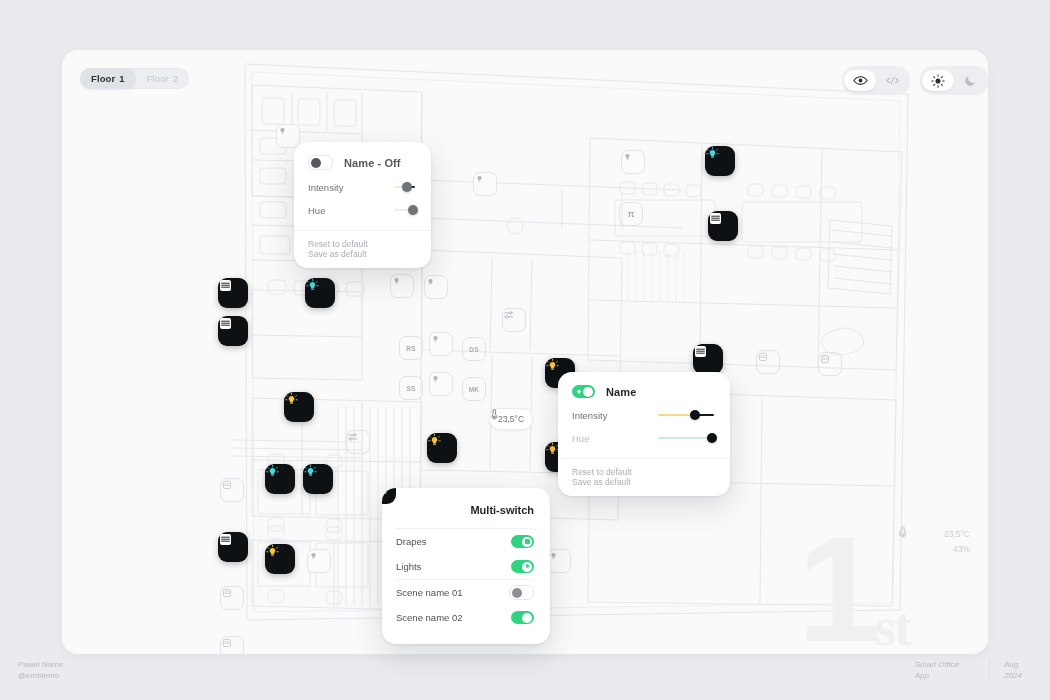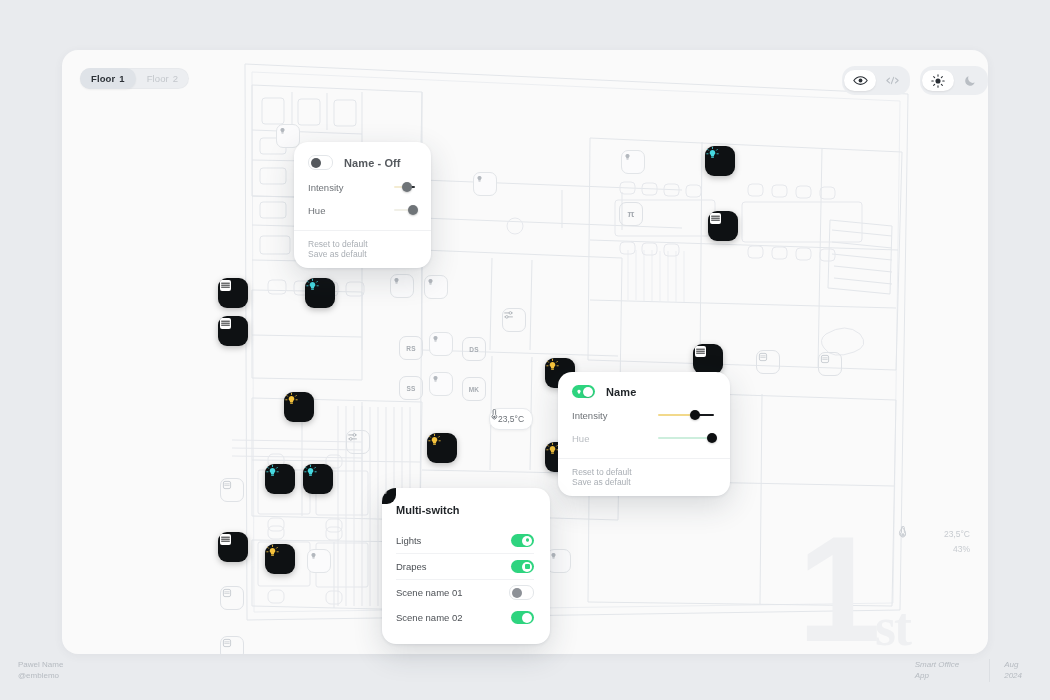--- a/index.html
+++ b/index.html
@@ -111,21 +111,21 @@
   .track{position:relative;height:12px;flex:1;display:flex;align-items:center;}
   .t-left,.t-right{position:absolute;height:2px;border-radius:1px;}
   .sknob{position:absolute;width:10px;height:10px;border-radius:50%;box-shadow:0 1px 2px rgba(0,0,0,.2);}
   .card-foot{
     border-top:1px solid #f0f1f3;display:flex;justify-content:space-between;
     padding:8px 16px 9px 14px;font-size:8.5px;color:#a9aeb4;flex-direction:column;
   }
   .card-foot span{cursor:pointer;}
 
   
-  .ms-title{font-size:11px;font-weight:bold;color:#1f2327;margin-bottom:12px;}
+  .ms-title{font-size:11px;font-weight:bold;color:#1f2327;margin-bottom:12px;text-align:right;}
   .ms-row{display:flex;align-items:center;height:25px;}
   .ms-row.div{border-top:1px solid #f1f2f4;}
   .ms-lbl{font-size:9.5px;color:#4d5156;}
   .ms-tg{margin-left:auto;width:23px;height:13px;border-radius:7px;position:relative;cursor:pointer;}
   .ms-tg.on{background:#2ed47f;}
   .ms-tg.off{background:#fff;border:1px solid #e3e6e9;}
   .ms-tg .k{position:absolute;top:1.5px;width:10px;height:10px;border-radius:50%;}
   .ms-tg.on .k{left:11px;background:#fff;}
   .ms-tg.off .k{left:1.5px;background:#8d9197;}
   .ms-tg .k svg{position:absolute;left:1.5px;top:1.5px;}
@@ -656,43 +656,43 @@
         <g stroke="#fff" stroke-width="1.2" stroke-linecap="round">
             <path d="M2 4h9M2 9.8h9"></path>
           </g>
         <circle cx="9" cy="4" r="1.8" fill="#0e1113" stroke="#fff" stroke-width="1.2"></circle>
         <circle cx="4.6" cy="9.8" r="1.8" fill="#0e1113" stroke="#fff" stroke-width="1.2"></circle>
       </svg>
     </div>
     <div style="padding:16px 16px 10px 14px">
       <div class="ms-title">Multi-switch</div>
 
+      <div class="ms-row div">
+        <span class="ms-lbl">Drapes</span>
+        <span class="ms-tg on">
+          <span class="k">
+            <svg width="7" height="7" viewBox="0 0 14 14">
+                <rect x="2" y="2" width="10" height="10" rx="2" fill="#2ed47f"></rect>
+              </svg>
+          </span>
+        </span>
+      </div>
+
       <div class="ms-row">
         <span class="ms-lbl">Lights</span>
         <span class="ms-tg on">
           <span class="k">
             <svg width="7" height="7" viewBox="0 0 16 16">
                 <path d="M8 3a3.6 3.6 0 0 1 2.1 6.5v1.4H5.9V9.5A3.6 3.6 0 0 1 8 3z" fill="#2ed47f"></path>
               </svg>
           </span>
         </span>
       </div>
 
       <div class="ms-row div">
-        <span class="ms-lbl">Drapes</span>
-        <span class="ms-tg on">
-          <span class="k">
-            <svg width="7" height="7" viewBox="0 0 14 14">
-                <rect x="2" y="2" width="10" height="10" rx="2" fill="#2ed47f"></rect>
-              </svg>
-          </span>
-        </span>
-      </div>
-
-      <div class="ms-row div">
         <span class="ms-lbl">Scene name 01</span>
         <span class="ms-tg off">
             <span class="k"></span>
           </span>
       </div>
 
       <div class="ms-row">
         <span class="ms-lbl">Scene name 02</span>
         <span class="ms-tg on">
             <span class="k"></span>

